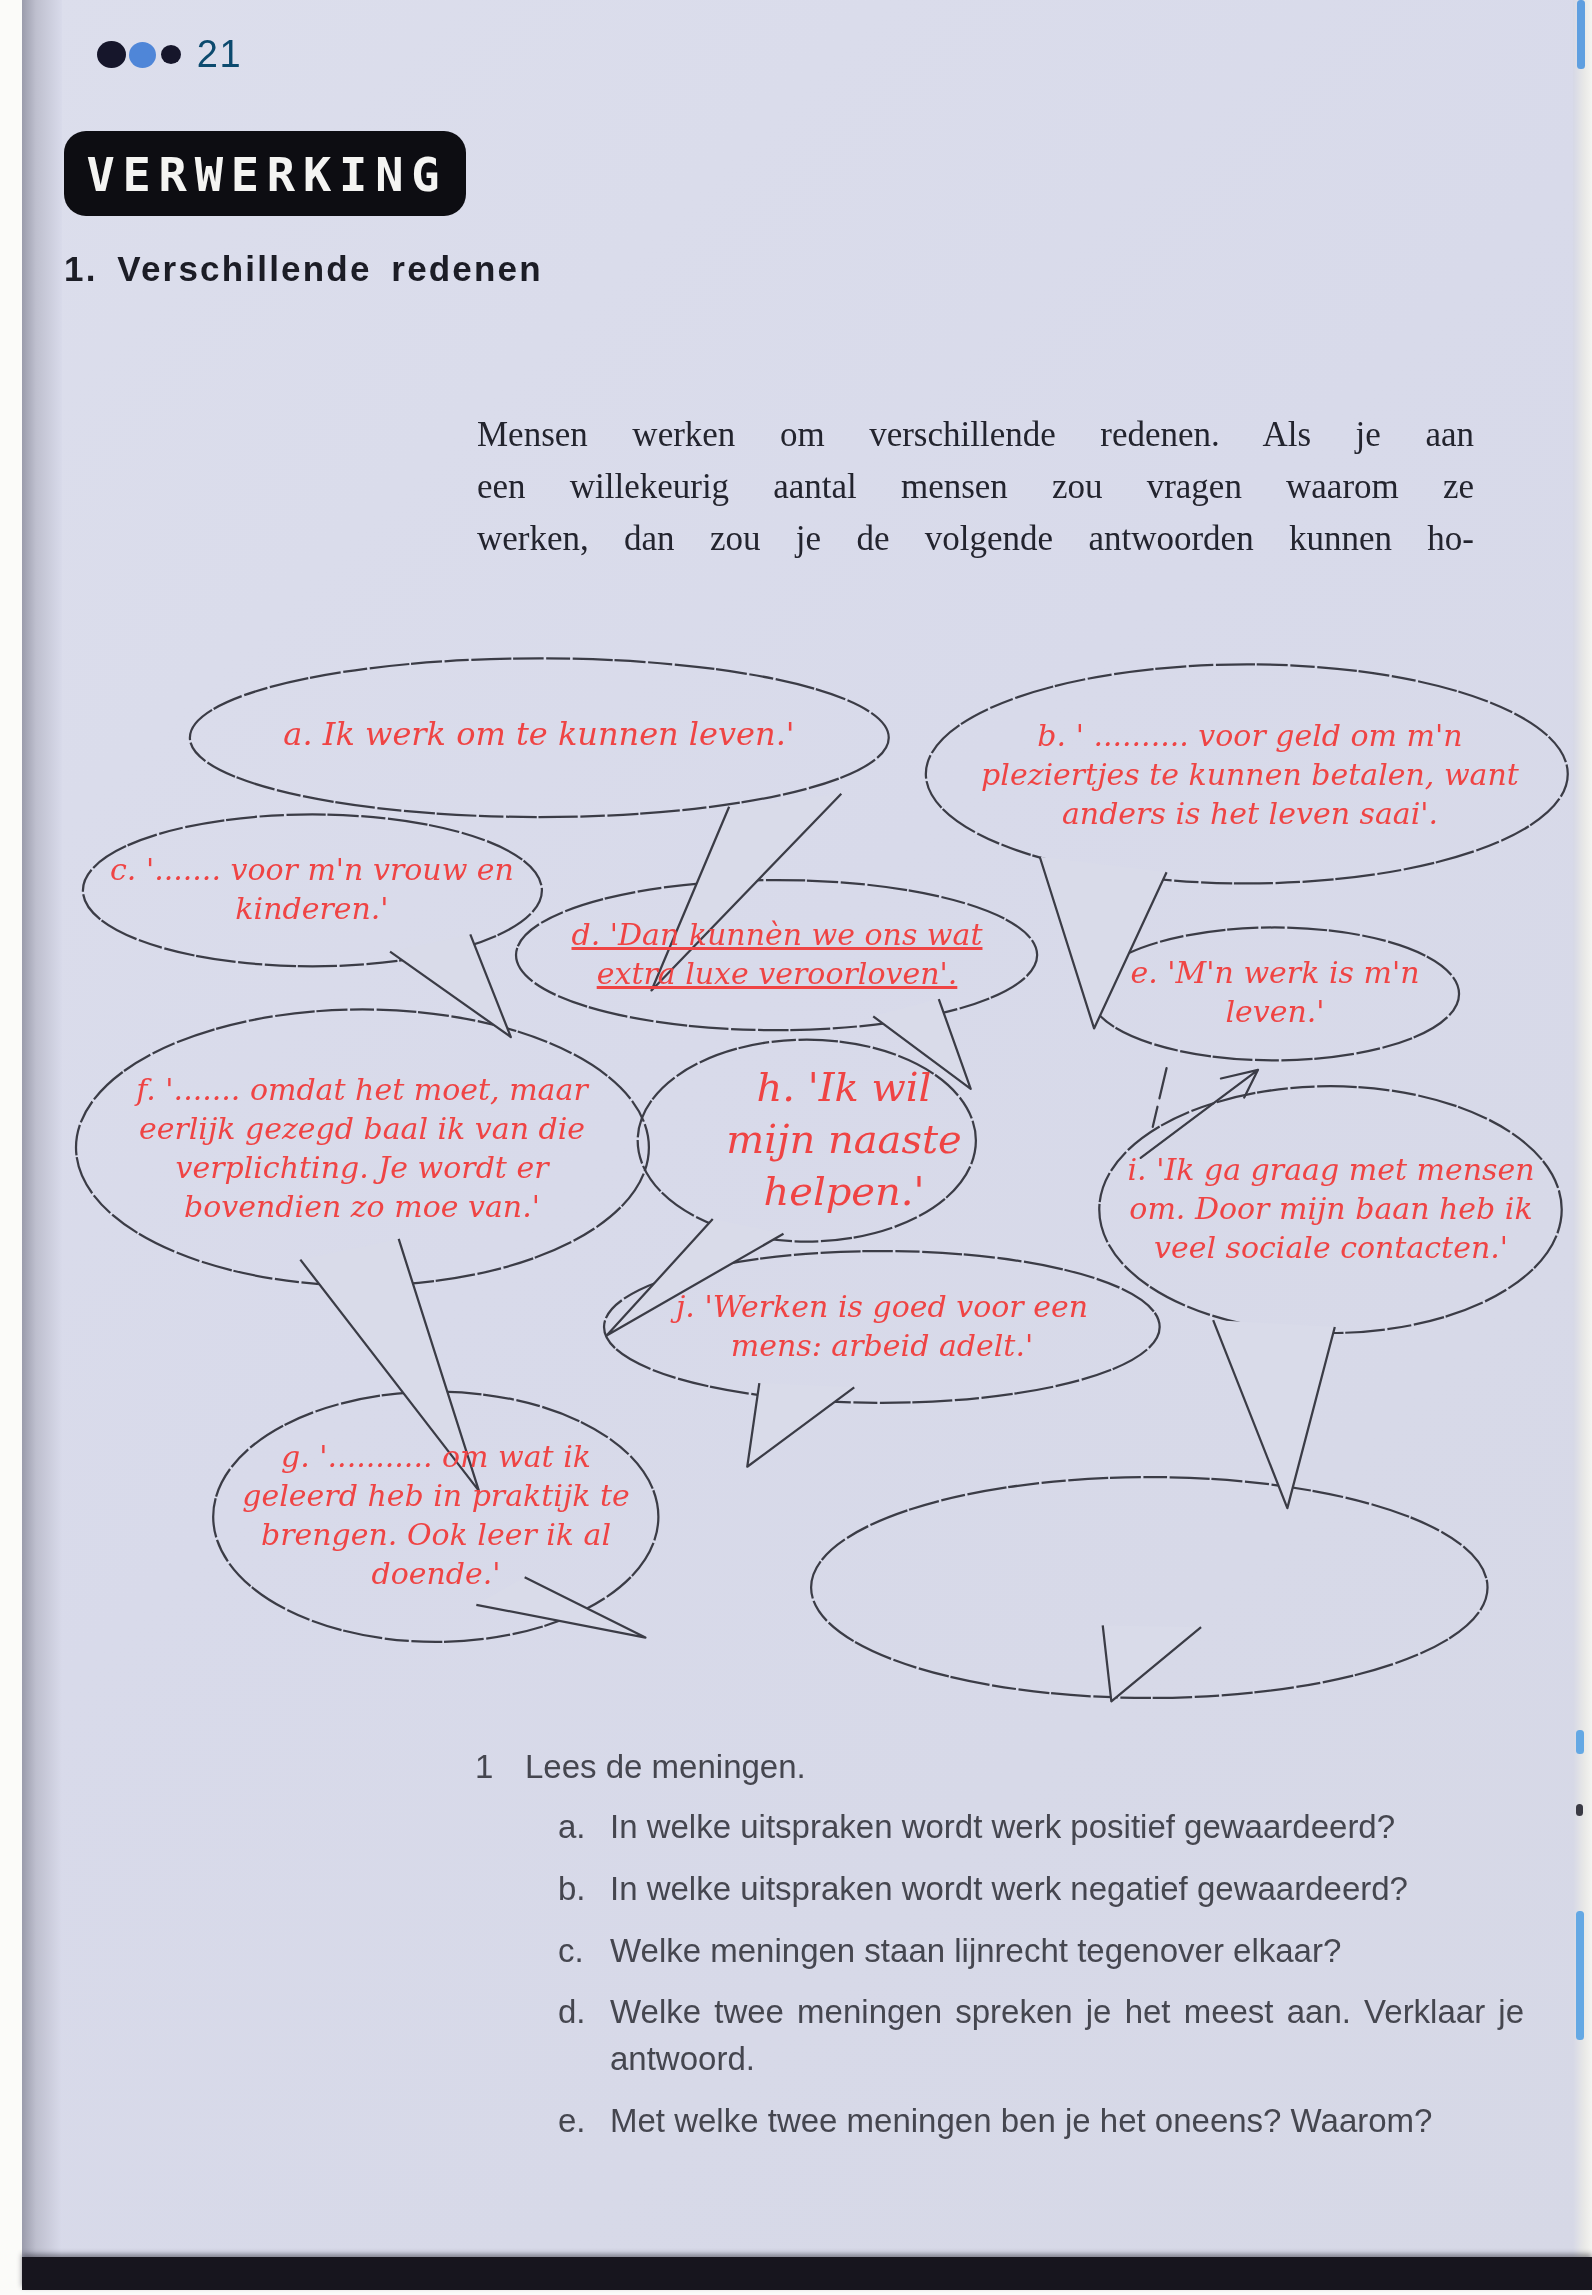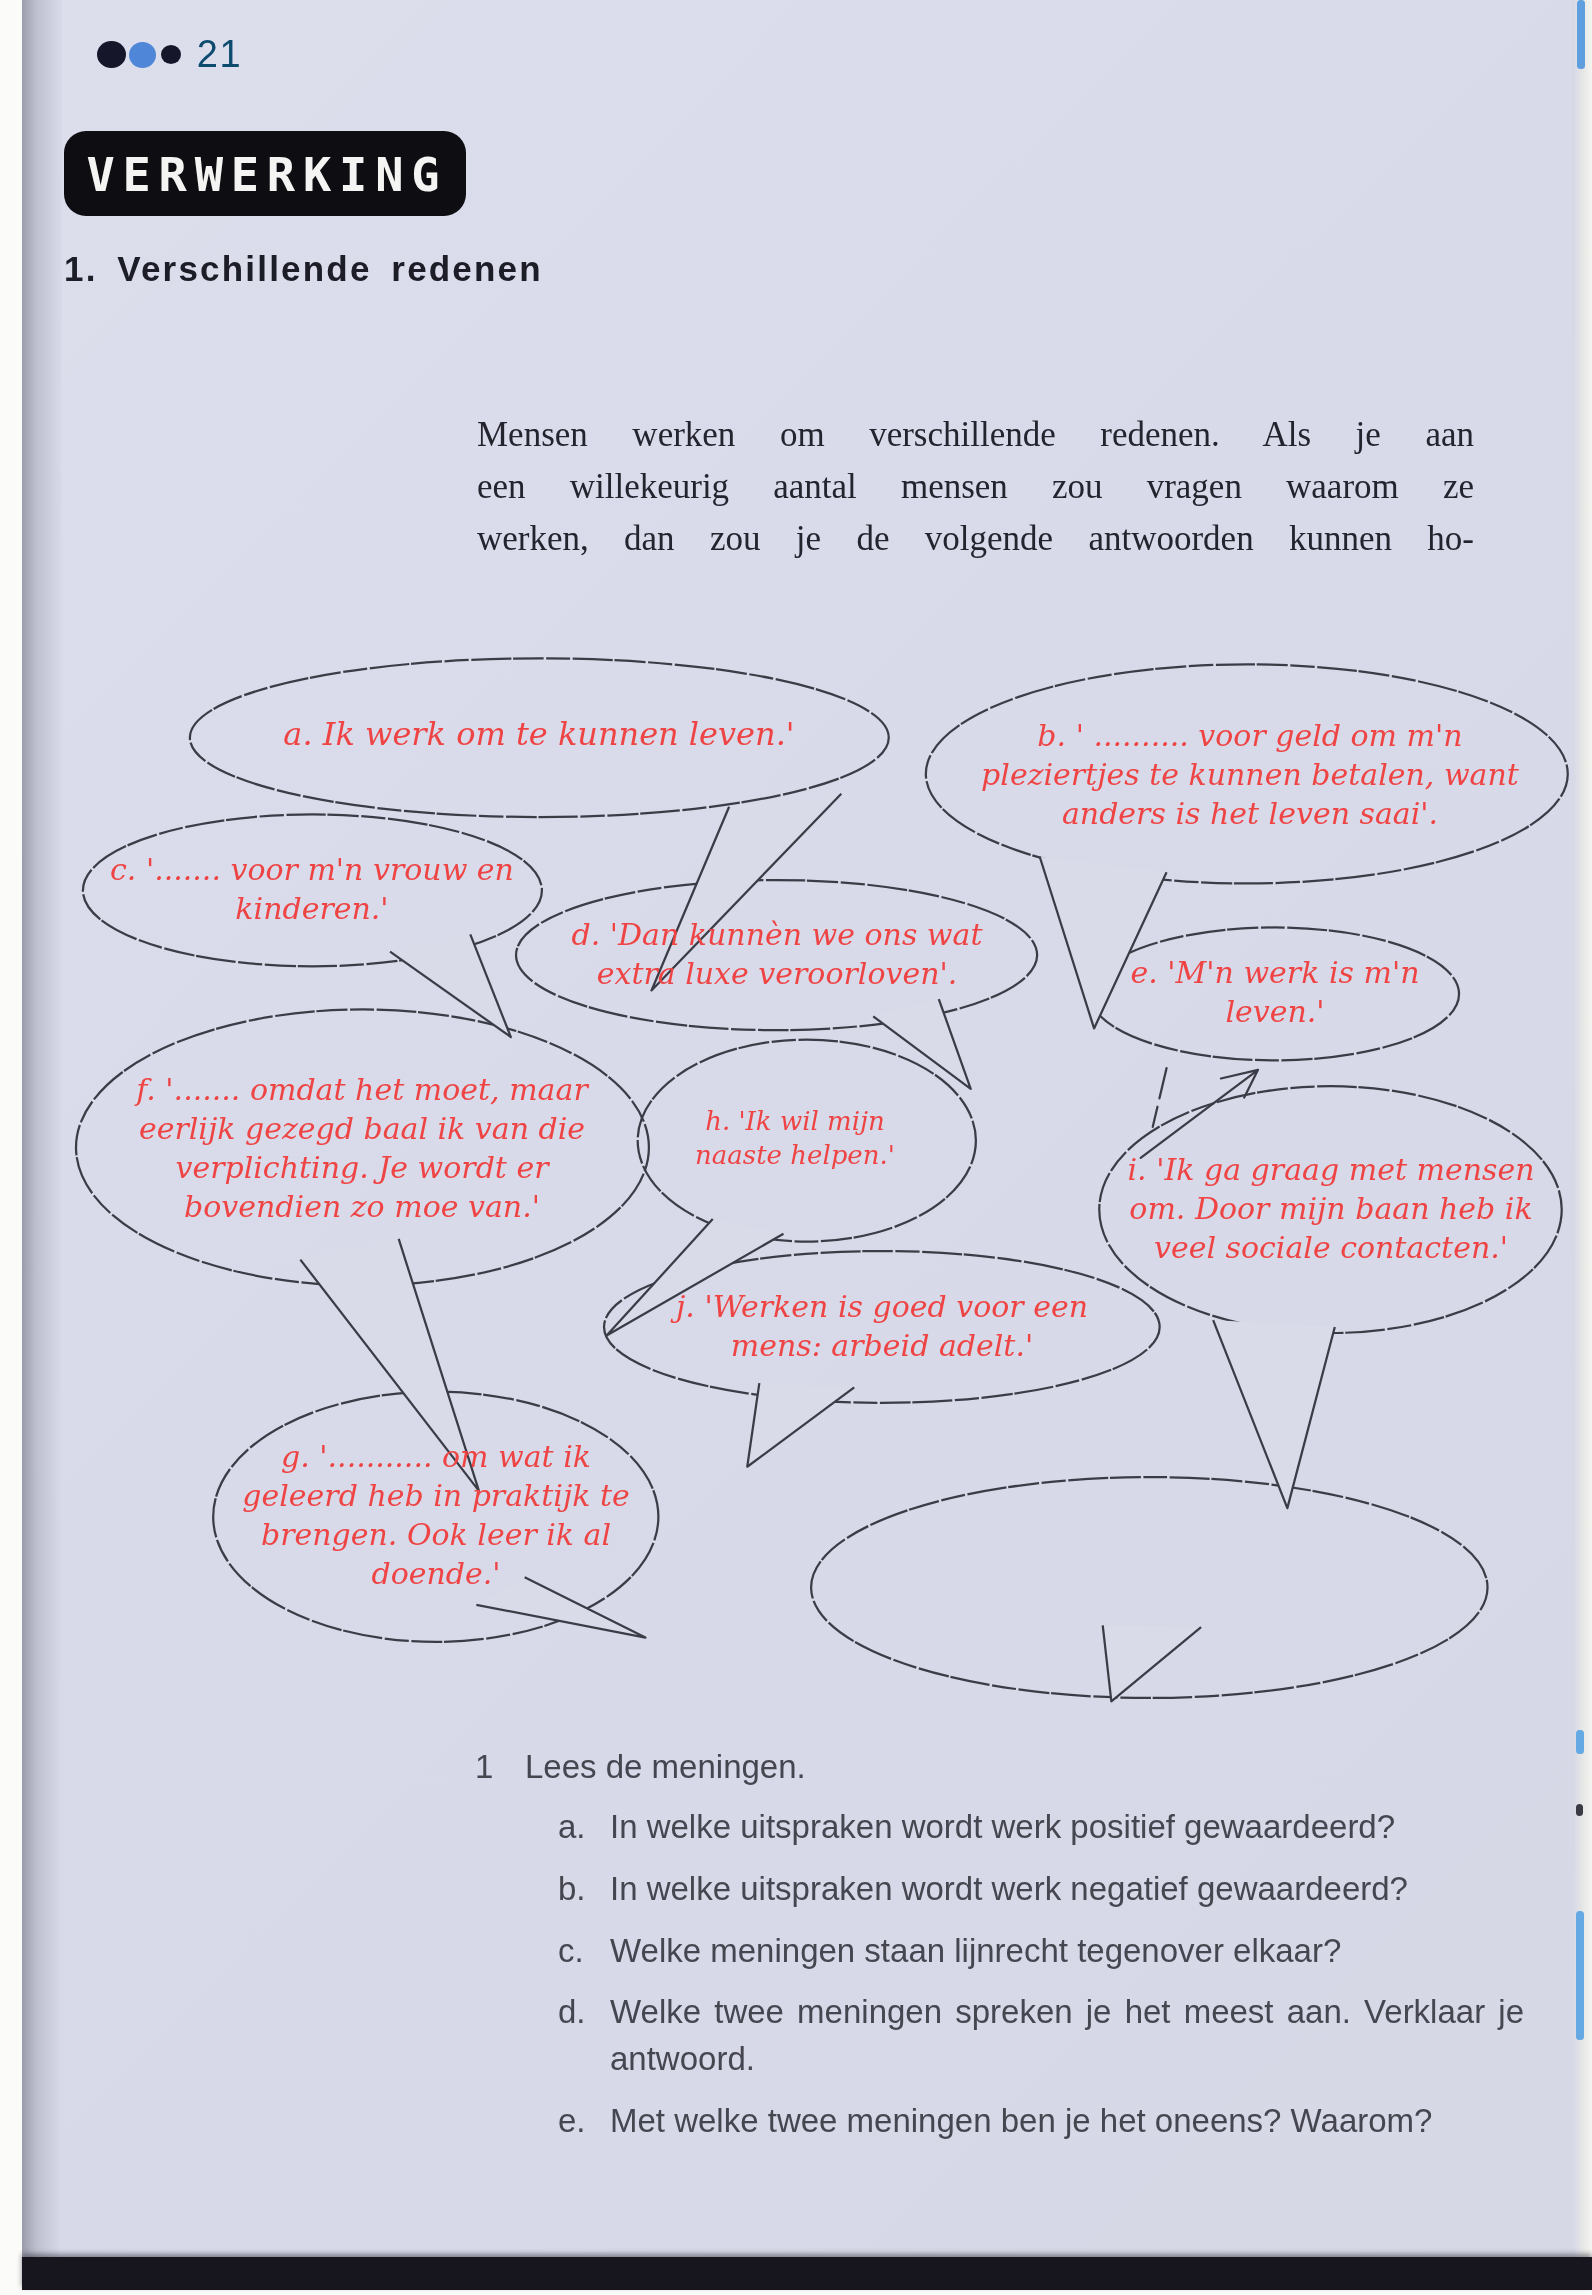--- a/index.html
+++ b/index.html
@@ -132,24 +132,24 @@
     </g>
     <g fill="none" stroke="#3b3c46" stroke-width="2.6" stroke-linecap="round">
       <path d="M1352 1238 L1336 1306" stroke-dasharray="36 10"></path>
       <path d="M1322 1342 L1458 1240 L1415 1250 M1458 1240 L1442 1272"></path>
     </g>
   </svg>
 
   <div class="bubble-text" style="left:539px;top:735px;width:604px;font-size:32px;">a. Ik werk om te kunnen leven.'</div>
   <div class="bubble-text" style="left:1250px;top:774px;width:552px;font-size:30px;">b. ' .......... voor geld om m'n pleziertjes te kunnen betalen, want anders is het leven saai'.</div>
   <div class="bubble-text" style="left:312px;top:889px;width:406px;font-size:30px;">c. '....... voor m'n vrouw en kinderen.'</div>
-  <div class="bubble-text" style="left:777px;top:954px;width:457px;font-size:30px;">d. 'Dan kunnèn we ons wat extra luxe veroorloven'.</div>
+  <div class="bubble-text" style="left:777px;top:954px;width:457px;font-size:30px;text-decoration:underline;">d. 'Dan kunnèn we ons wat extra luxe veroorloven'.</div>
   <div class="bubble-text" style="left:1275px;top:992px;width:319px;font-size:30px;">e. 'M'n werk is m'n leven.'</div>
   <div class="bubble-text" style="left:362px;top:1148px;width:483px;font-size:30px;">f. '....... omdat het moet, maar eerlijk gezegd baal ik van die verplichting. Je wordt er bovendien zo moe van.'</div>
-  <div class="bubble-text" style="left:795px;top:1139px;width:268px;font-size:26px;">h. 'Ik wil mijn naaste helpen.'</div>
+  <div class="bubble-text" style="left:844px;top:1139px;width:268px;font-size:40px;">h. 'Ik wil mijn naaste helpen.'</div>
   <div class="bubble-text" style="left:1331px;top:1208px;width:423px;font-size:30px;">i. 'Ik ga graag met mensen om. Door mijn baan heb ik veel sociale contacten.'</div>
   <div class="bubble-text" style="left:882px;top:1326px;width:501px;font-size:30px;">j. 'Werken is goed voor een mens: arbeid adelt.'</div>
   <div class="bubble-text" style="left:436px;top:1515px;width:388px;font-size:30px;">g. '........... om wat ik geleerd heb in praktijk te brengen. Ook leer ik al doende.'</div>
 
   <div class="exercise">
     <div class="ex-title">
       <div class="ex-num">1</div>
       <div>Lees de meningen.</div>
     </div>
     <div class="ex-items">

